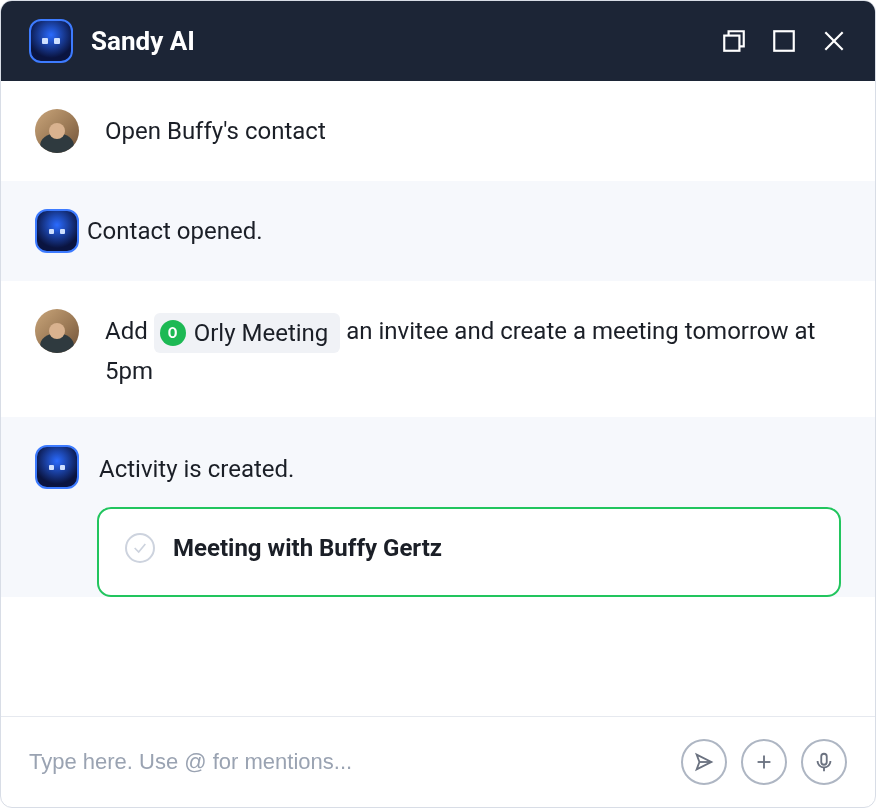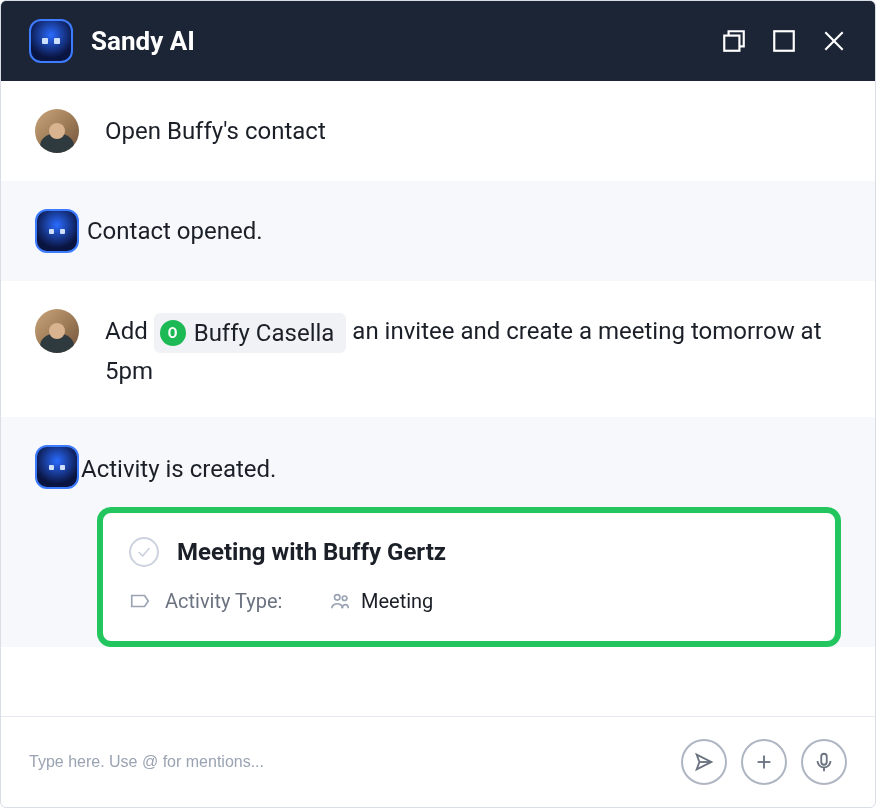--- a/index.html
+++ b/index.html
@@ -1,20 +1,20 @@
 <!DOCTYPE html>
 <html><head>
 <meta charset="utf-8">
 <style>
   * { box-sizing: border-box; margin: 0; padding: 0; }
   html, body { width: 876px; height: 808px; font-family: -apple-system, BlinkMacSystemFont, "Segoe UI", Roboto, Helvetica, Arial, sans-serif; }
   .panel {
     width: 876px; height: 808px;
     border: 1px solid #d8dde6;
-    border-radius: 6px;
+    border-radius: 12px;
     overflow: hidden;
     display: flex; flex-direction: column;
     background: #fff;
   }
   .header {
     background: #1c2536;
     color: #fff;
     display: flex; align-items: center;
     padding: 18px 28px;
     gap: 18px;
@@ -68,21 +68,21 @@
   }
   .badge {
     display: inline-flex; align-items: center; justify-content: center;
     width: 26px; height: 26px; border-radius: 50%;
     color: #fff; font-size: 14px; font-weight: 700;
   }
   .badge-green { background: #1db954; }
   .badge-red { background: #ea3f33; }
   .card {
     margin-top: 14px;
-    border: 6px solid #22c55e;
+    border: 2px solid #22c55e;
     border-radius: 14px;
     padding: 24px 26px 10px;
     background: #fff;
   }
   .card-title-row { display: flex; align-items: center; gap: 18px; margin-bottom: 22px; }
   .check-circle {
     width: 30px; height: 30px; border: 2px solid #cdd3de; border-radius: 50%;
     display:flex; align-items:center; justify-content:center; flex-shrink:0;
   }
   .check-circle svg { width: 16px; height: 16px; stroke:#cdd3de; stroke-width:2.5; fill:none; }
@@ -90,21 +90,21 @@
   .field-row { display:flex; align-items:center; gap: 14px; font-size: 20px; color:#6b7280; margin-bottom: 18px; }
   .field-row .ficon { width:22px; height:22px; stroke:#9aa3b2; stroke-width:1.8; fill:none; flex-shrink:0; }
   .field-label { min-width: 150px; color:#6b7280; }
   .field-value { display:flex; align-items:center; gap:10px; color:#1b1f27; }
   .composer {
     border-top: 1px solid #e6e9ef;
     padding: 22px 28px;
     display:flex; align-items:center; gap:14px;
   }
   .composer input {
-    flex:1; border:none; outline:none; font-size: 16px; color:#1b1f27;
+    flex:1; border:none; outline:none; font-size: 22px; color:#1b1f27;
     background: transparent;
   }
   .composer input::placeholder { color:#9aa3b2; }
   .round-btn {
     width:46px; height:46px; border:2px solid #aeb6c3; border-radius:50%;
     display:flex; align-items:center; justify-content:center; cursor:pointer;
     background:#fff;
   }
   .round-btn svg { width:22px; height:22px; stroke:#6b7280; stroke-width:2; fill:none; }
 </style>
@@ -148,59 +148,44 @@
       </div>
       <div class="msg">Contact opened.</div>
     </div>
 
     <div class="row">
       <div class="avatar-user"></div>
       <div class="msg">
         <span>Add </span>
         <span class="mention-chip">
           <span class="badge badge-green">O</span>
-          <span>Buffy Casella</span>
+          <span>Orly Meeting</span>
         </span>
         <span> an invitee and create a meeting tomorrow at 5pm</span>
       </div>
     </div>
 
     <div class="row bot-row" style="flex-direction:column; gap:0; padding-bottom:0;">
-      <div style="display:flex; gap:2px; align-items:flex-start;">
+      <div style="display:flex; gap:20px; align-items:flex-start;">
         <div class="bot-chip-sm">
           <span class="eye"></span>
             <span class="eye"></span>
         </div>
         <div class="msg" style="padding-top:6px;">Activity is created.</div>
       </div>
       <div style="padding-left:62px; padding-right:0; padding-top:4px; width:100%;">
         <div class="card">
           <div class="card-title-row">
             <div class="check-circle">
               <svg viewBox="0 0 24 24">
                   <polyline points="4 12 10 18 20 6"></polyline>
                 </svg>
             </div>
             <div class="card-title">Meeting with Buffy Gertz</div>
           </div>
-          <div class="field-row">
-            <svg class="ficon" viewBox="0 0 24 24">
-              <path d="M3 6h14l4 6-4 6H3z"></path>
-            </svg>
-            <div class="field-label">Activity Type:</div>
-            <div class="field-value">
-              <svg class="ficon" viewBox="0 0 24 24">
-                <circle cx="9" cy="8" r="3"></circle>
-                  <circle cx="17" cy="9" r="2.5"></circle>
-                <path d="M3 20c0-3 3-5 6-5s6 2 6 5"></path>
-                  <path d="M14 20c0-2 2-4 4-4s3 1 3 4"></path>
-              </svg>
-              <span>Meeting</span>
-            </div>
-          </div>
         </div>
       </div>
     </div>
 
   </div>
 
   <div class="composer">
     <input type="text" placeholder="Type here. Use @ for mentions..." style="">
     <div class="round-btn">
       <svg viewBox="0 0 24 24">

